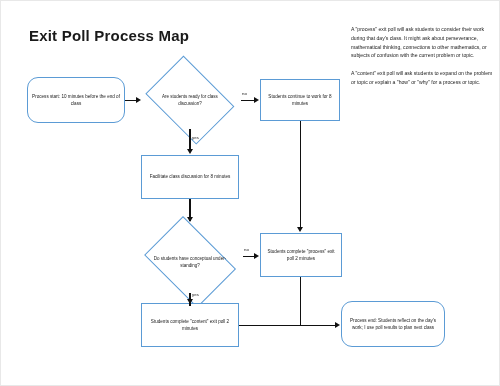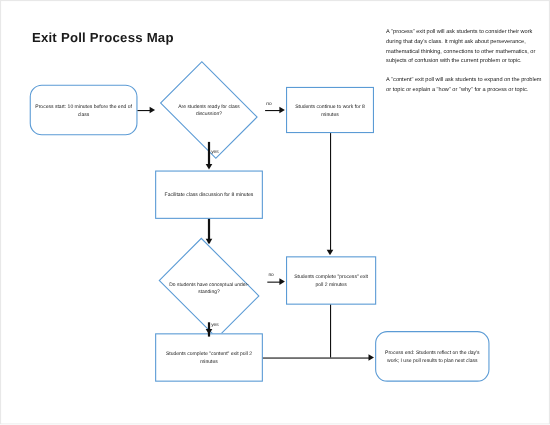--- a/index.html
+++ b/index.html
@@ -18,21 +18,21 @@
     overflow: hidden;
     font-family: "Liberation Sans", sans-serif;
     color: #1a1a1a;
   }
 
   
   #doc-title {
     position: absolute;
     left: 28px;
     top: 26px;
-    font-size: 12px;
+    font-size: 15px;
     font-weight: bold;
     letter-spacing: 0.2px;
     color: #1a1a1a;
     white-space: nowrap;
   }
 
   
   .node {
     position: absolute;
     box-sizing: border-box;

